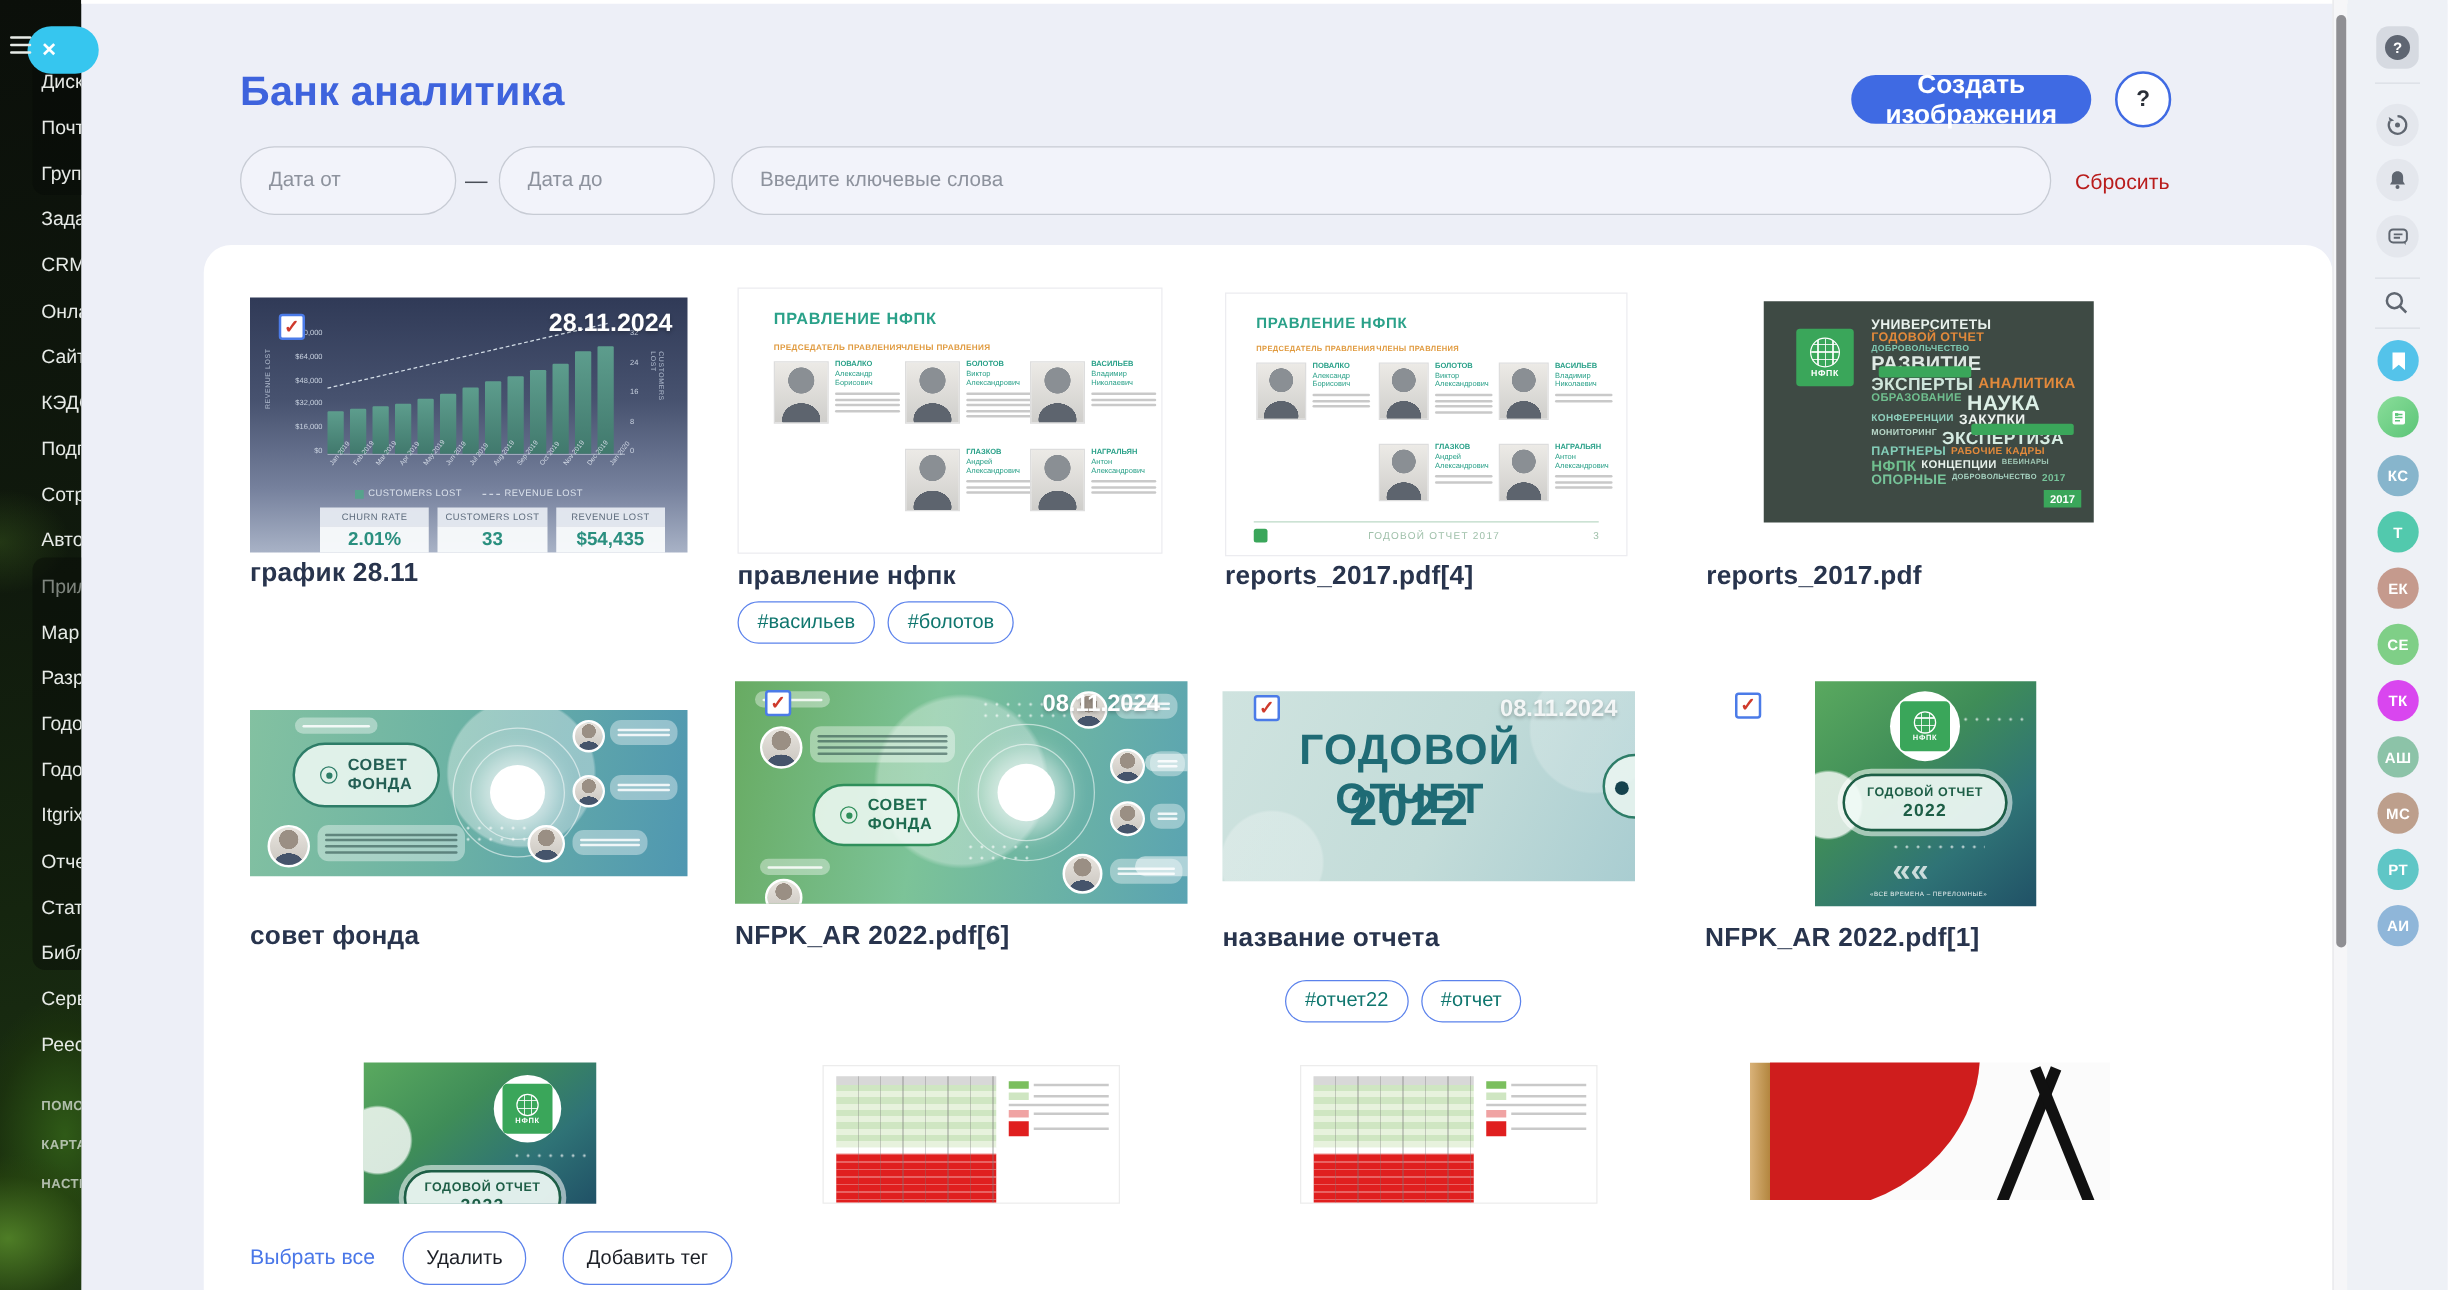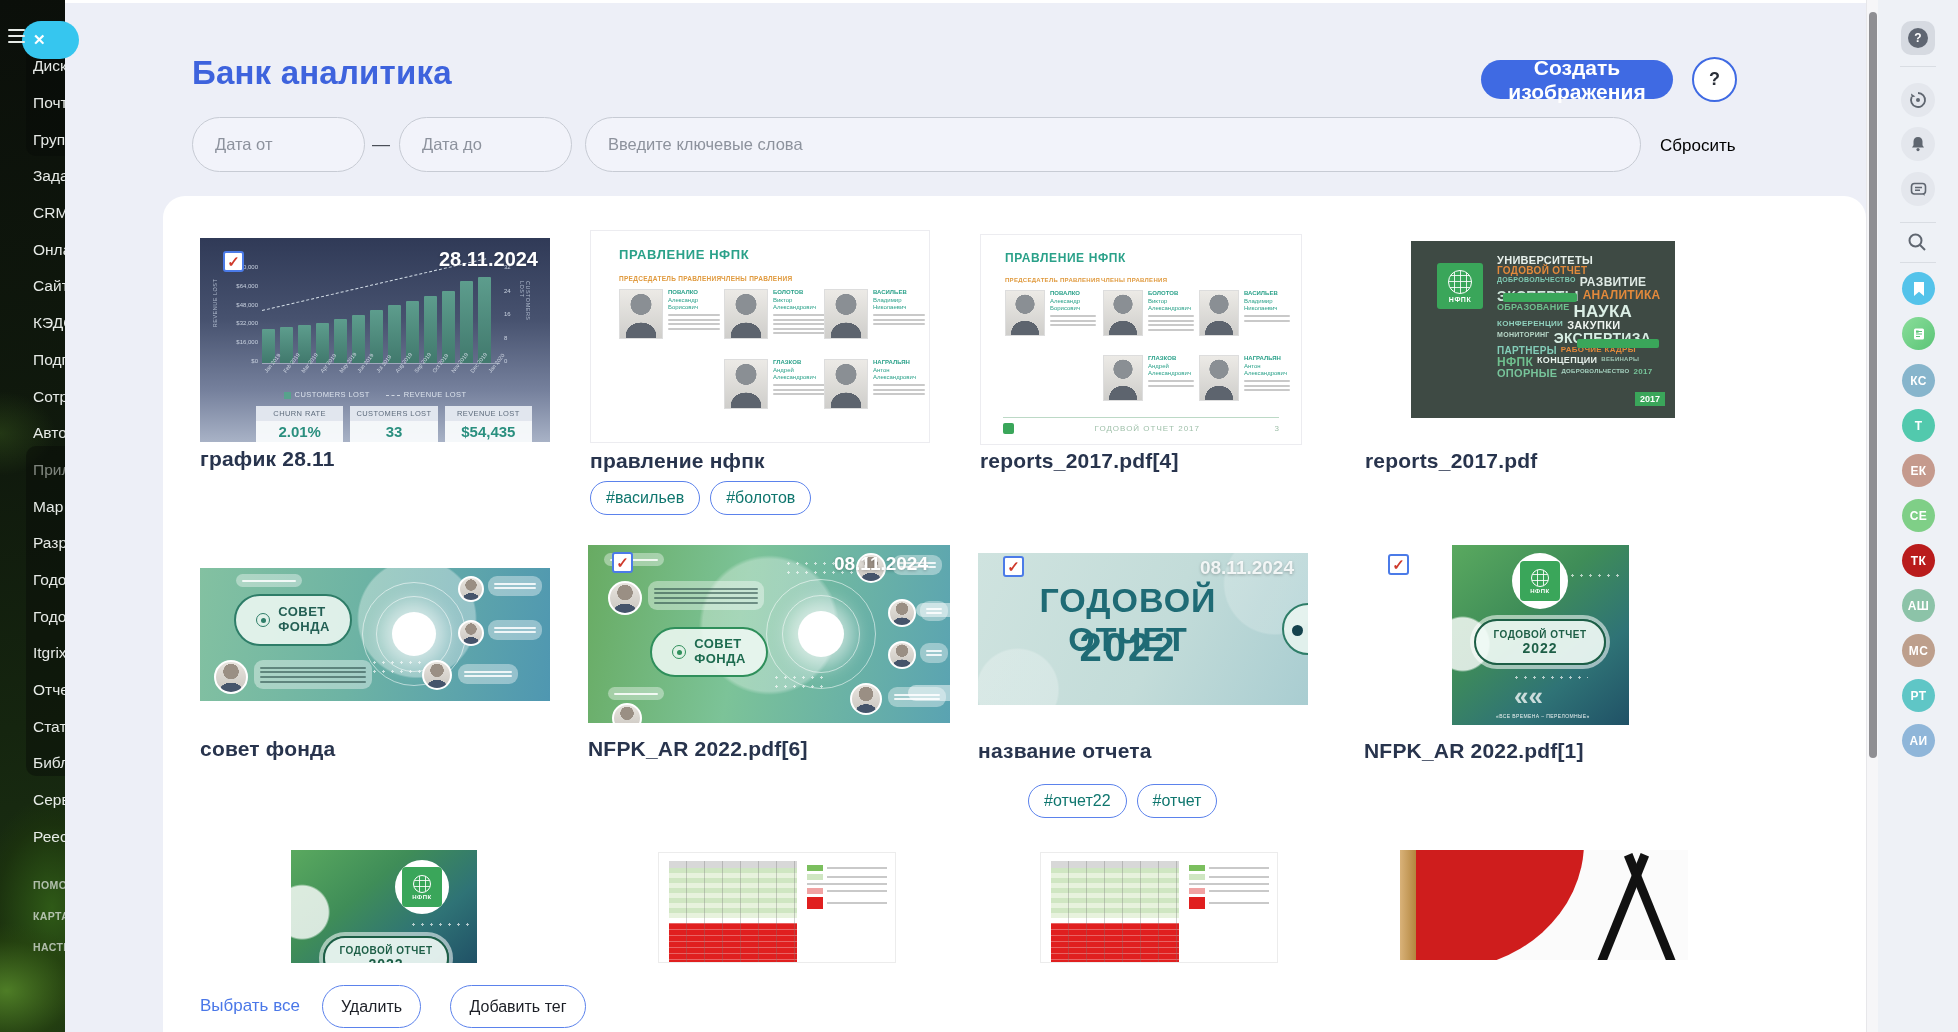--- a/index.html
+++ b/index.html
@@ -41,21 +41,21 @@
     display:flex; align-items:center; justify-content:center; cursor:pointer; }
 
   .filter-input { position:absolute; top:117px; height:55px; border:1px solid #c7cbd4; border-radius:28px;
     background:rgba(252,253,255,.35); padding:0 22px; font-size:16.5px; color:#3a3f48; outline:none;
     font-family:"Liberation Sans",sans-serif; }
   .filter-input::placeholder { color:#8d929d; opacity:1; }
   .f-from { left:192px; width:173px; }
   .f-to { left:399px; width:173px; }
   .f-kw { left:585px; width:1056px; }
   .f-dash { position:absolute; left:371px; top:134px; width:20px; text-align:center; font-size:18px; color:#4a4f58; }
-  .reset-link { position:absolute; left:1660px; top:136px; font-size:17px; color:#000000; cursor:pointer; }
+  .reset-link { position:absolute; left:1660px; top:136px; font-size:17px; color:#b91c1c; cursor:pointer; }
 
   
   .panel { position:absolute; left:163px; top:196px; width:1703px; height:836px; background:#fff; border-radius:22px 22px 0 0; }
 
   
   .thumb { position:absolute; overflow:hidden; cursor:pointer; }
   .card-title { position:absolute; font-size:21px; font-weight:700; color:#28344d; letter-spacing:.2px; cursor:pointer; white-space:nowrap; }
   .tag-row { position:absolute; display:flex; gap:10px; }
   .tag { height:34px; padding:0 15px; border:1.6px solid #5b82ec; border-radius:17px; display:flex;
     align-items:center; font-size:16px; color:#0f766e; background:#fff; cursor:pointer; white-space:nowrap; }
@@ -481,21 +481,21 @@
   <div class="thumb t-cover17" style="left:1411px;top:241px;width:264px;height:177px;">
     <div class="logo-sq">
       <div class="logo-grid"></div>
       <div class="logo-txt">НФПК</div>
     </div>
     <div class="cloud">
 
     <span class="w" style="color: rgb(232, 241, 236); font-size: 11px;">УНИВЕРСИТЕТЫ</span>
         <span class="w" style="color: rgb(226, 137, 59); font-size: 10px;">ГОДОВОЙ ОТЧЕТ</span>
         <span class="w" style="color: rgb(127, 201, 178); font-size: 7px;">ДОБРОВОЛЬЧЕСТВО</span>
-        <span class="w" style="color: rgb(223, 233, 228); font-size: 12px;">РАЗВИТИЕ</span>
+        <span class="w" style="color: rgb(223, 233, 228); font-size: 16px;">РАЗВИТИЕ</span>
         <span class="w" style="color: rgb(207, 230, 219); font-size: 14px;">ЭКСПЕРТЫ</span>
         <span class="w" style="color: rgb(226, 137, 59); font-size: 12px;">АНАЛИТИКА</span>
         <span class="w" style="color: rgb(111, 191, 142); font-size: 9px;">ОБРАЗОВАНИЕ</span>
         <span class="w" style="color: rgb(220, 239, 230); font-size: 17px;">НАУКА</span>
         <span class="w" style="color: rgb(143, 208, 189); font-size: 8px;">КОНФЕРЕНЦИИ</span>
         <span class="w" style="color: rgb(238, 244, 240); font-size: 11px;">ЗАКУПКИ</span>
         <span class="w" style="color: rgb(185, 216, 201); font-size: 7px;">МОНИТОРИНГ</span>
         <span class="w" style="color: rgb(214, 236, 226); font-size: 14px;">ЭКСПЕРТИЗА</span>
         <span class="w" style="color: rgb(131, 205, 184); font-size: 10px;">ПАРТНЕРЫ</span>
         <span class="w" style="color: rgb(226, 137, 59); font-size: 8px;">РАБОЧИЕ КАДРЫ</span>
@@ -779,21 +779,21 @@
         </div>
         <div class="av" style="background: rgb(82, 201, 173);">
           <span>Т</span>
         </div>
         <div class="av" style="background: rgb(197, 154, 141);">
           <span>ЕК</span>
         </div>
         <div class="av" style="background: rgb(127, 207, 135);">
           <span>СЕ</span>
         </div>
-        <div class="av" style="background: #b91c1c;">
+        <div class="av" style="background: #d946ef;">
           <span>ТК</span>
         </div>
         <div class="av" style="background: rgb(140, 195, 168);">
           <span>АШ</span>
         </div>
         <div class="av" style="background: rgb(189, 159, 140);">
           <span>МС</span>
         </div>
         <div class="av" style="background: rgb(95, 198, 198);">
           <span>РТ</span>

